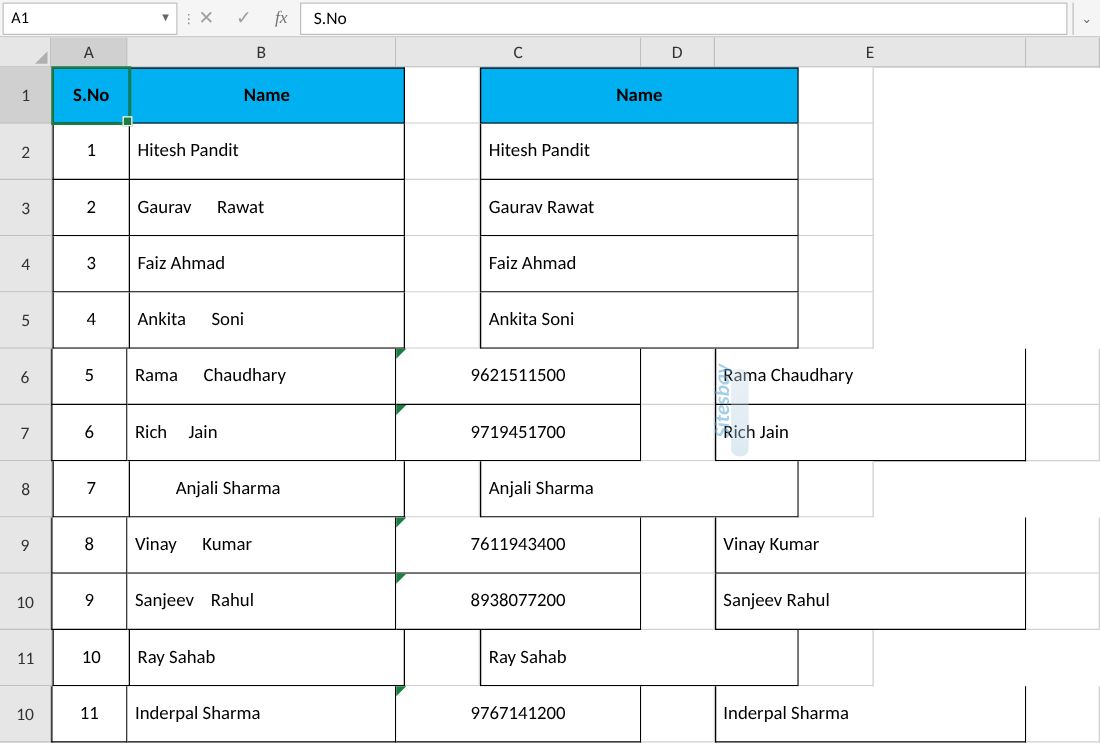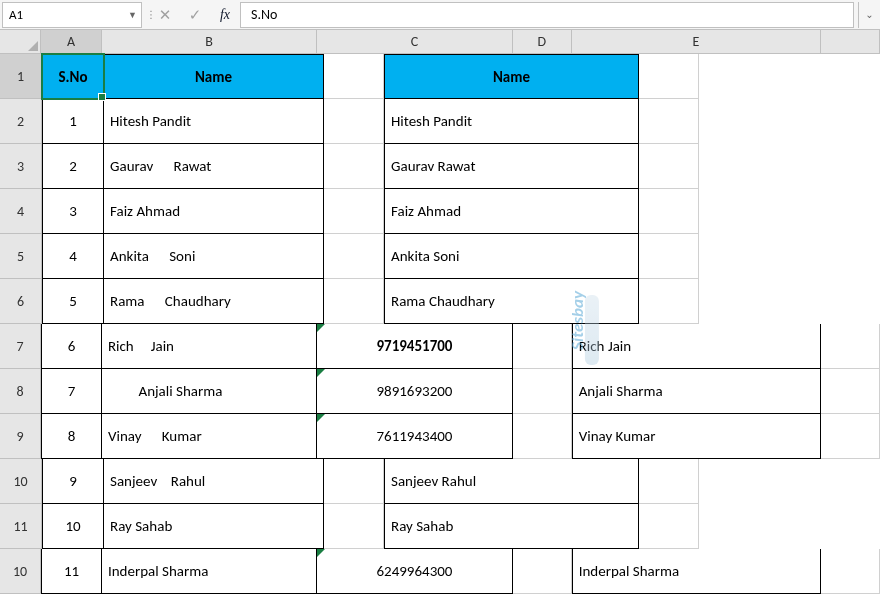--- a/index.html
+++ b/index.html
@@ -49,21 +49,21 @@
       display: flex;
       align-items: center;
       justify-content: center;
       color: #a0a0a0;
       font-size: 15px;
       cursor: pointer;
     }
     .fb-btn.fx {
       font-style: italic;
       font-family: 'Times New Roman', serif;
-      color: #0f172a;
+      color: #737373;
       font-size: 14px;
     }
     .formula-input {
       flex: 1;
       height: 26px;
       border: 1px solid #c0c0c0;
       background: #fff;
       padding: 0 10px;
       font-size: 14px;
       display: flex;
@@ -303,71 +303,72 @@
           <div class="cell col-a bordered bordered-left center" style="white-space: pre;">4</div>
           <div class="cell col-b bordered" style="white-space: pre;">Ankita      Soni</div>
           <div class="cell col-d" style="white-space: pre;"></div>
           <div class="cell col-e bordered bordered-left" style="white-space: pre;">Ankita Soni</div>
           <div class="cell col-f" style="white-space: pre;"></div>
         </div>
         <div class="row">
           <div class="row-h">6</div>
           <div class="cell col-a bordered bordered-left center" style="white-space: pre;">5</div>
           <div class="cell col-b bordered" style="white-space: pre;">Rama      Chaudhary</div>
+          <div class="cell col-c bordered center green-tri" style="white-space: pre;">9621511500</div>
           <div class="cell col-d" style="white-space: pre;"></div>
           <div class="cell col-e bordered bordered-left" style="white-space: pre;">Rama Chaudhary</div>
           <div class="cell col-f" style="white-space: pre;"></div>
         </div>
         <div class="row">
           <div class="row-h">7</div>
           <div class="cell col-a bordered bordered-left center" style="white-space: pre;">6</div>
           <div class="cell col-b bordered" style="white-space: pre;">Rich     Jain</div>
-          <div class="cell col-c bordered center green-tri" style="white-space: pre; font-weight: bold;">9719451700</div>
+          <div class="cell col-c bordered center green-tri" style="white-space: pre;">9719451700</div>
           <div class="cell col-d" style="white-space: pre;"></div>
           <div class="cell col-e bordered bordered-left" style="white-space: pre;">Rich Jain</div>
           <div class="cell col-f" style="white-space: pre;"></div>
         </div>
         <div class="row">
           <div class="row-h">8</div>
           <div class="cell col-a bordered bordered-left center" style="white-space: pre;">7</div>
           <div class="cell col-b bordered" style="white-space: pre;">         Anjali Sharma</div>
-          <div class="cell col-c bordered center green-tri" style="white-space: pre;">9891693200</div>
           <div class="cell col-d" style="white-space: pre;"></div>
           <div class="cell col-e bordered bordered-left" style="white-space: pre;">Anjali Sharma</div>
           <div class="cell col-f" style="white-space: pre;"></div>
         </div>
         <div class="row">
           <div class="row-h">9</div>
           <div class="cell col-a bordered bordered-left center" style="white-space: pre;">8</div>
           <div class="cell col-b bordered" style="white-space: pre;">Vinay      Kumar</div>
           <div class="cell col-c bordered center green-tri" style="white-space: pre;">7611943400</div>
           <div class="cell col-d" style="white-space: pre;"></div>
           <div class="cell col-e bordered bordered-left" style="white-space: pre;">Vinay Kumar</div>
           <div class="cell col-f" style="white-space: pre;"></div>
         </div>
         <div class="row">
           <div class="row-h">10</div>
           <div class="cell col-a bordered bordered-left center" style="white-space: pre;">9</div>
           <div class="cell col-b bordered" style="white-space: pre;">Sanjeev    Rahul</div>
+          <div class="cell col-c bordered center green-tri" style="white-space: pre;">8938077200</div>
           <div class="cell col-d" style="white-space: pre;"></div>
           <div class="cell col-e bordered bordered-left" style="white-space: pre;">Sanjeev Rahul</div>
           <div class="cell col-f" style="white-space: pre;"></div>
         </div>
         <div class="row">
           <div class="row-h">11</div>
           <div class="cell col-a bordered bordered-left center" style="white-space: pre;">10</div>
           <div class="cell col-b bordered" style="white-space: pre;">Ray Sahab</div>
           <div class="cell col-d" style="white-space: pre;"></div>
           <div class="cell col-e bordered bordered-left" style="white-space: pre;">Ray Sahab</div>
           <div class="cell col-f" style="white-space: pre;"></div>
         </div>
         <div class="row">
           <div class="row-h">10</div>
           <div class="cell col-a bordered bordered-left center" style="white-space: pre;">11</div>
           <div class="cell col-b bordered" style="white-space: pre;">Inderpal Sharma</div>
-          <div class="cell col-c bordered center green-tri" style="white-space: pre;">6249964300</div>
+          <div class="cell col-c bordered center green-tri" style="white-space: pre;">9767141200</div>
           <div class="cell col-d" style="white-space: pre;"></div>
           <div class="cell col-e bordered bordered-left" style="white-space: pre;">Inderpal Sharma</div>
           <div class="cell col-f" style="white-space: pre;"></div>
         </div>
       </div>
   </div>
 </div>
 
 </body></html>

